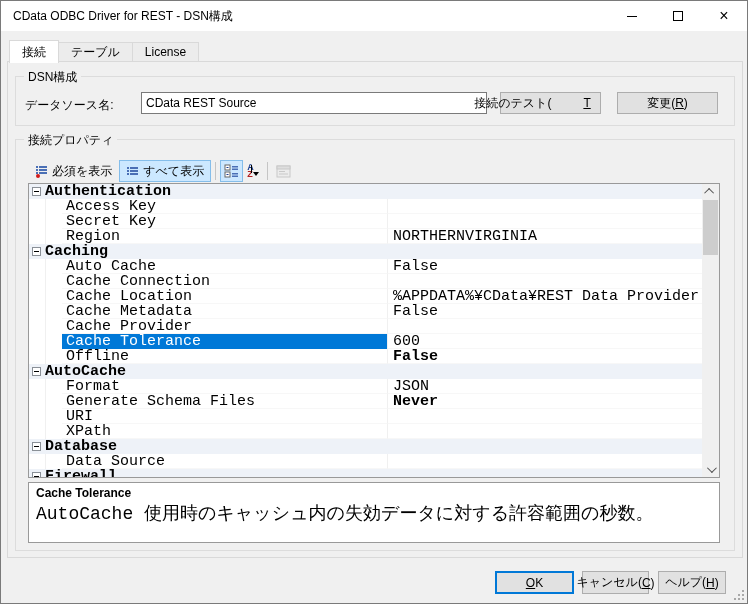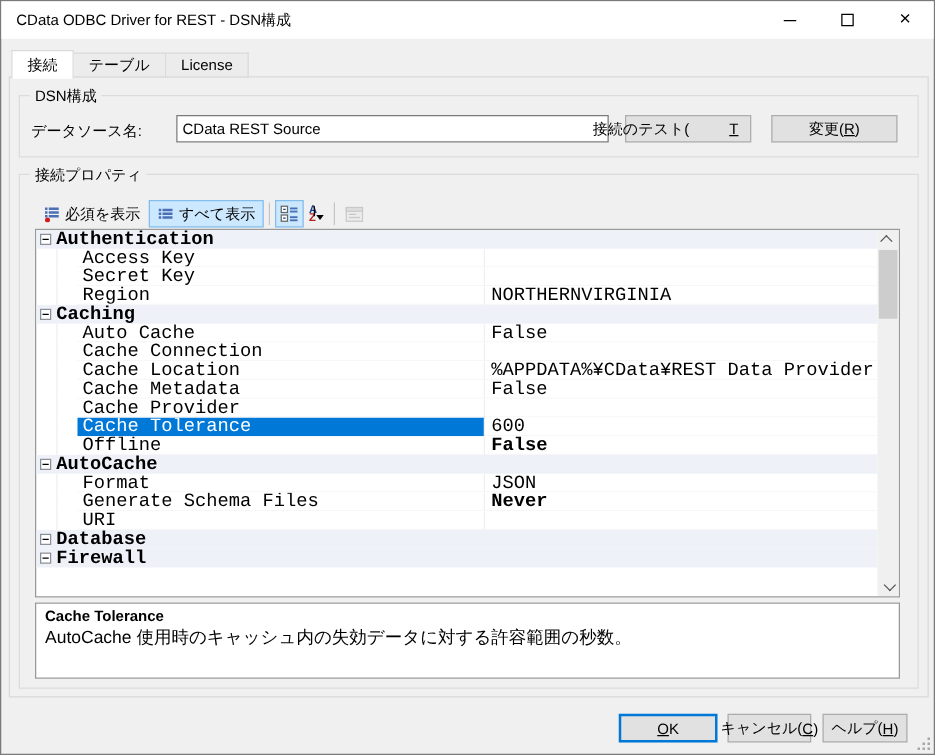--- a/index.html
+++ b/index.html
@@ -89,21 +89,21 @@
   .sbtn.up { top:0; } .sbtn.down { bottom:0; }
   .chev { width:7px; height:7px; border-left:1px solid #505050; border-top:1px solid #505050; }
   .chev.up { transform:rotate(45deg) translateY(2px); }
   .chev.down { transform:rotate(225deg) translateY(2px); }
   .thumb { position:absolute; left:1px; top:16px; width:15px; height:55px; background:#cdcdcd; }
 
   
   .descpanel { position:absolute; left:27px; top:481px; width:692px; height:61px;
                background:#fff; border:1px solid #999; padding:3px 7px; }
   .desc-title { font-weight:bold; font-size:12px; }
-  .desc-body { font-size:14px; margin-top:1px; }
+  .desc-body { font-size:18px; margin-top:1px;font-family:Liberation Mono, monospace; }
 
   
   .btn-ok     { position:absolute; left:494px; top:570px; width:79px; height:23px; }
   .btn-cancel { position:absolute; left:581px; top:570px; width:67px; height:23px; }
   .btn-help   { position:absolute; left:657px; top:570px; width:68px; height:23px; }
 
   .grip { position:absolute; right:3px; bottom:3px; width:12px; height:12px; }
   .grip i { position:absolute; width:2px; height:2px; background:#a8a8a8; }
   .grip i:nth-child(1){ right:0; bottom:8px; }
   .grip i:nth-child(2){ right:4px; bottom:4px; }
@@ -296,23 +296,33 @@
       <div class="row item bv">
         <span class="indent"></span>
         <span class="iname">Generate Schema Files</span>
         <span class="ival">Never</span>
       </div>
       <div class="row item">
         <span class="indent"></span>
         <span class="iname">URI</span>
         <span class="ival"></span>
       </div>
+      <div class="row item">
+        <span class="indent"></span>
+        <span class="iname">XPath</span>
+        <span class="ival"></span>
+      </div>
       <div class="row cat">
         <span class="exp"></span>
         <span class="cname">Database</span>
+      </div>
+      <div class="row item">
+        <span class="indent"></span>
+        <span class="iname">Data Source</span>
+        <span class="ival"></span>
       </div>
       <div class="row cat">
         <span class="exp"></span>
         <span class="cname">Firewall</span>
       </div>
 
     </div>
 
     <div class="vscroll">
       <div class="sbtn up">

